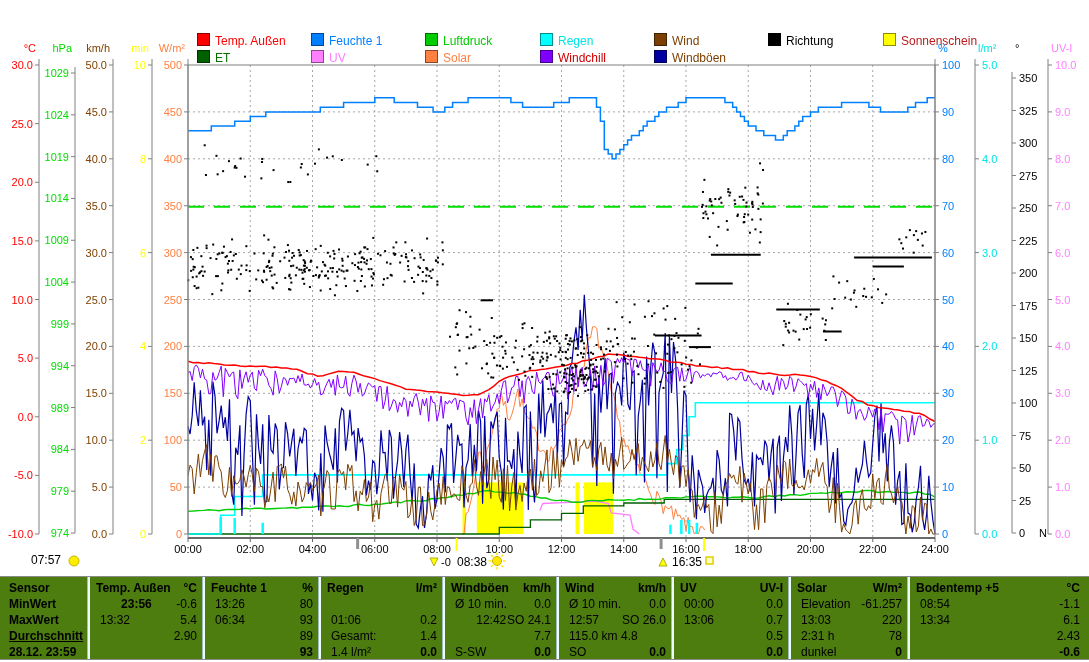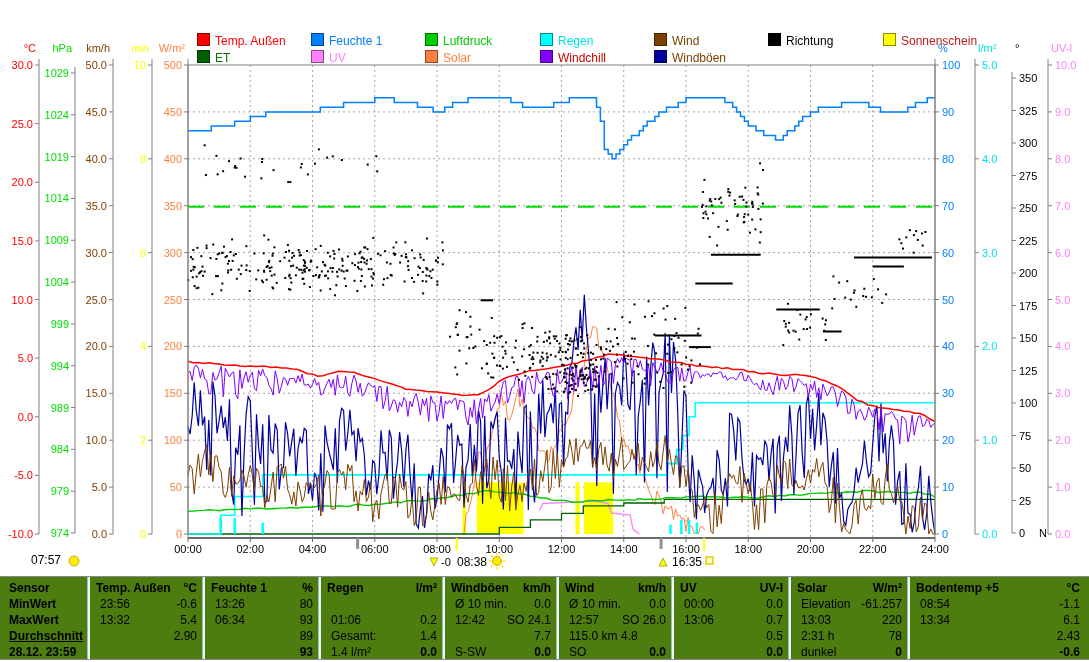--- a/index.html
+++ b/index.html
@@ -1048,21 +1048,21 @@
     </svg>
   <div id="stats">
       <div class="st-cell st-b" style="left: 9px; top: 4px; width: 77px; text-align: left;">Sensor</div>
       <div class="st-cell st-b" style="left: 9px; top: 20px; width: 77px; text-align: left;">MinWert</div>
       <div class="st-cell st-b" style="left: 9px; top: 36px; width: 77px; text-align: left;">MaxWert</div>
       <div class="st-cell st-b" style="left: 9px; top: 52px; width: 77px; text-align: left; text-decoration: underline;">Durchschnitt</div>
       <div class="st-cell st-b" style="left: 9px; top: 68px; width: 77px; text-align: left;">28.12. 23:59</div>
       <div class="st-col" style="left: 88px; width: 0px;"></div>
       <div class="st-cell st-b" style="left: 96px; top: 4px; width: 71.3px; text-align: left;">Temp. Außen</div>
       <div class="st-cell st-b" style="left: 157.9px; top: 4px; width: 39.1px; text-align: right;">°C</div>
-      <div class="st-cell" style="left: 100px; top: 20px; width: 51.75px; text-align: left;">23:56</div>
+      <div class="st-cell" style="left: 100px; top: 20px; width: 51.75px; text-align: right; font-weight: bold;">23:56</div>
       <div class="st-cell" style="left: 137.2px; top: 20px; width: 59.8px; text-align: right;">-0.6</div>
       <div class="st-cell" style="left: 100px; top: 36px; width: 51.75px; text-align: left;">13:32</div>
       <div class="st-cell" style="left: 137.2px; top: 36px; width: 59.8px; text-align: right;">5.4</div>
       <div class="st-cell" style="left: 137.2px; top: 52px; width: 59.8px; text-align: right;">2.90</div>
       <div class="st-cell st-b" style="left: 137.2px; top: 84px; width: 59.8px; text-align: right;">-0.4</div>
       <div class="st-col" style="left: 203px; width: 0px;"></div>
       <div class="st-cell st-b" style="left: 211px; top: 4px; width: 71.92px; text-align: left;">Feuchte 1</div>
       <div class="st-cell st-b" style="left: 273.56px; top: 4px; width: 39.44px; text-align: right;">%</div>
       <div class="st-cell" style="left: 215px; top: 20px; width: 52.2px; text-align: left;">13:26</div>
       <div class="st-cell" style="left: 252.68px; top: 20px; width: 60.32px; text-align: right;">80</div>
@@ -1077,21 +1077,21 @@
       <div class="st-cell" style="left: 372.52px; top: 36px; width: 64.48px; text-align: right;">0.2</div>
       <div class="st-cell" style="left: 331px; top: 52px; width: 55.8px; text-align: left;">Gesamt:</div>
       <div class="st-cell" style="left: 372.52px; top: 52px; width: 64.48px; text-align: right;">1.4</div>
       <div class="st-cell" style="left: 331px; top: 68px; width: 55.8px; text-align: left;">1.4 l/m²</div>
       <div class="st-cell st-b" style="left: 372.52px; top: 68px; width: 64.48px; text-align: right;">0.0</div>
       <div class="st-col" style="left: 443px; width: 0px;"></div>
       <div class="st-cell st-b" style="left: 451px; top: 4px; width: 70.68px; text-align: left;">Windböen</div>
       <div class="st-cell st-b" style="left: 512.24px; top: 4px; width: 38.76px; text-align: right;">km/h</div>
       <div class="st-cell" style="left: 455px; top: 20px; width: 51.3px; text-align: left;">Ø 10 min.</div>
       <div class="st-cell" style="left: 491.72px; top: 20px; width: 59.28px; text-align: right;">0.0</div>
-      <div class="st-cell" style="left: 455px; top: 36px; width: 51.3px; text-align: left;">12:42</div>
+      <div class="st-cell" style="left: 455px; top: 36px; width: 51.3px; text-align: right;">12:42</div>
       <div class="st-cell" style="left: 491.72px; top: 36px; width: 59.28px; text-align: right;">SO 24.1</div>
       <div class="st-cell" style="left: 491.72px; top: 52px; width: 59.28px; text-align: right;">7.7</div>
       <div class="st-cell" style="left: 455px; top: 68px; width: 51.3px; text-align: left;">S-SW</div>
       <div class="st-cell st-b" style="left: 491.72px; top: 68px; width: 59.28px; text-align: right;">0.0</div>
       <div class="st-col" style="left: 557px; width: 0px;"></div>
       <div class="st-cell st-b" style="left: 565px; top: 4px; width: 71.3px; text-align: left;">Wind</div>
       <div class="st-cell st-b" style="left: 626.9px; top: 4px; width: 39.1px; text-align: right;">km/h</div>
       <div class="st-cell" style="left: 569px; top: 20px; width: 51.75px; text-align: left;">Ø 10 min.</div>
       <div class="st-cell" style="left: 606.2px; top: 20px; width: 59.8px; text-align: right;">0.0</div>
       <div class="st-cell" style="left: 569px; top: 36px; width: 51.75px; text-align: left;">12:57</div>

